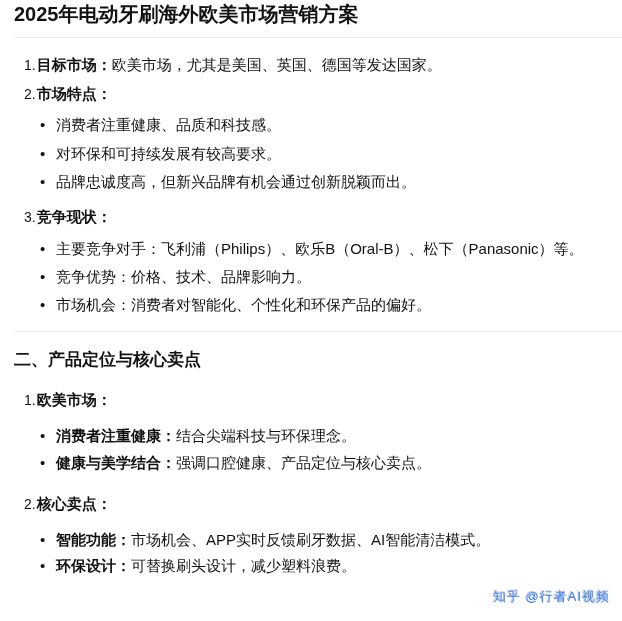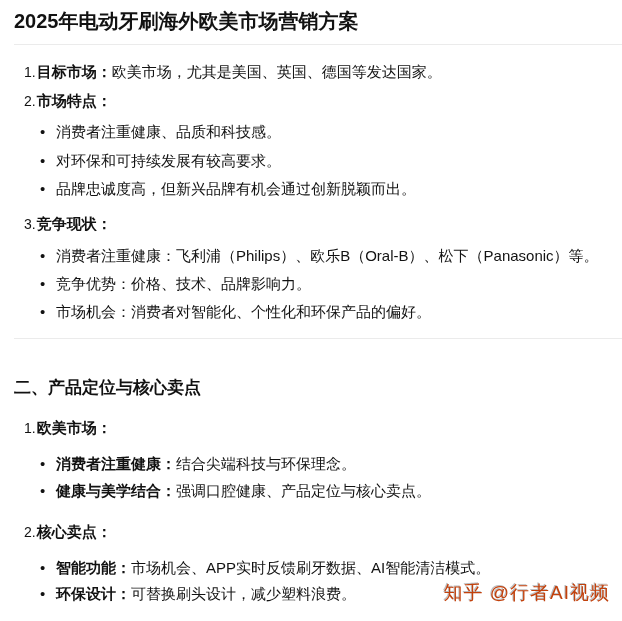--- a/index.html
+++ b/index.html
@@ -57,33 +57,33 @@
   .bullet .dot {
     position: absolute;
     left: 26px;
     top: 0;
     font-size: 15px;
   }
   .watermark {
     position: absolute;
     right: 12px;
     bottom: 15px;
-    font-size: 19px;
+    font-size: 13px;
     letter-spacing: 1px;
-    color: #c2410c;
+    color: #3b82f6;
     text-shadow: -1px -1px 0 #bcbfc2, 1px 1px 0 #ffffff;
     white-space: nowrap;
   }
 </style>
 </head>
 <body>
 
 <div class="page">
 
-  <h1 class="title" style="margin-top:7px">2025年电动牙刷海外欧美市场营销方案</h1>
+  <h1 class="title" style="">2025年电动牙刷海外欧美市场营销方案</h1>
 
   <div class="divider" style="margin-top:9px"></div>
 
 
   <div class="num-item" style="margin-top:15px">
     <span class="num">1.</span><span class="lbl">目标市场：</span><span>欧美市场，尤其是美国、英国、德国等发达国家。</span>
   </div>
 
   <div class="num-item" style="margin-top:5px">
     <span class="num">2.</span><span class="lbl">市场特点：</span>
@@ -97,32 +97,32 @@
   </div>
   <div class="bullet" style="margin-top:4px">
     <span class="dot">•</span><span>品牌忠诚度高，但新兴品牌有机会通过创新脱颖而出。</span>
   </div>
 
   <div class="num-item" style="margin-top:11px">
     <span class="num">3.</span><span class="lbl">竞争现状：</span>
   </div>
 
   <div class="bullet" style="margin-top:8px">
-    <span class="dot">•</span><span>消费者注重健康：飞利浦（Philips）、欧乐B（Oral-B）、松下（Panasonic）等。</span>
+    <span class="dot">•</span><span>主要竞争对手：飞利浦（Philips）、欧乐B（Oral-B）、松下（Panasonic）等。</span>
   </div>
   <div class="bullet" style="margin-top:4px">
     <span class="dot">•</span><span>竞争优势：价格、技术、品牌影响力。</span>
   </div>
   <div class="bullet" style="margin-top:4px">
     <span class="dot">•</span><span>市场机会：消费者对智能化、个性化和环保产品的偏好。</span>
   </div>
 
   <div class="divider" style="margin-top:14px"></div>
 
-  <h2 class="section-heading" style="margin-top:36px">二、产品定位与核心卖点</h2>
+  <h2 class="section-heading" style="margin-top:15px">二、产品定位与核心卖点</h2>
 
   <div class="num-item" style="margin-top:15px">
     <span class="num">1.</span><span class="lbl">欧美市场：</span>
   </div>
 
   <div class="bullet" style="margin-top:12px">
     <span class="dot">•</span><span class="lbl">消费者注重健康：</span><span>结合尖端科技与环保理念。</span>
   </div>
   <div class="bullet" style="margin-top:3px">
     <span class="dot">•</span><span class="lbl">健康与美学结合：</span><span>强调口腔健康、产品定位与核心卖点。</span>

